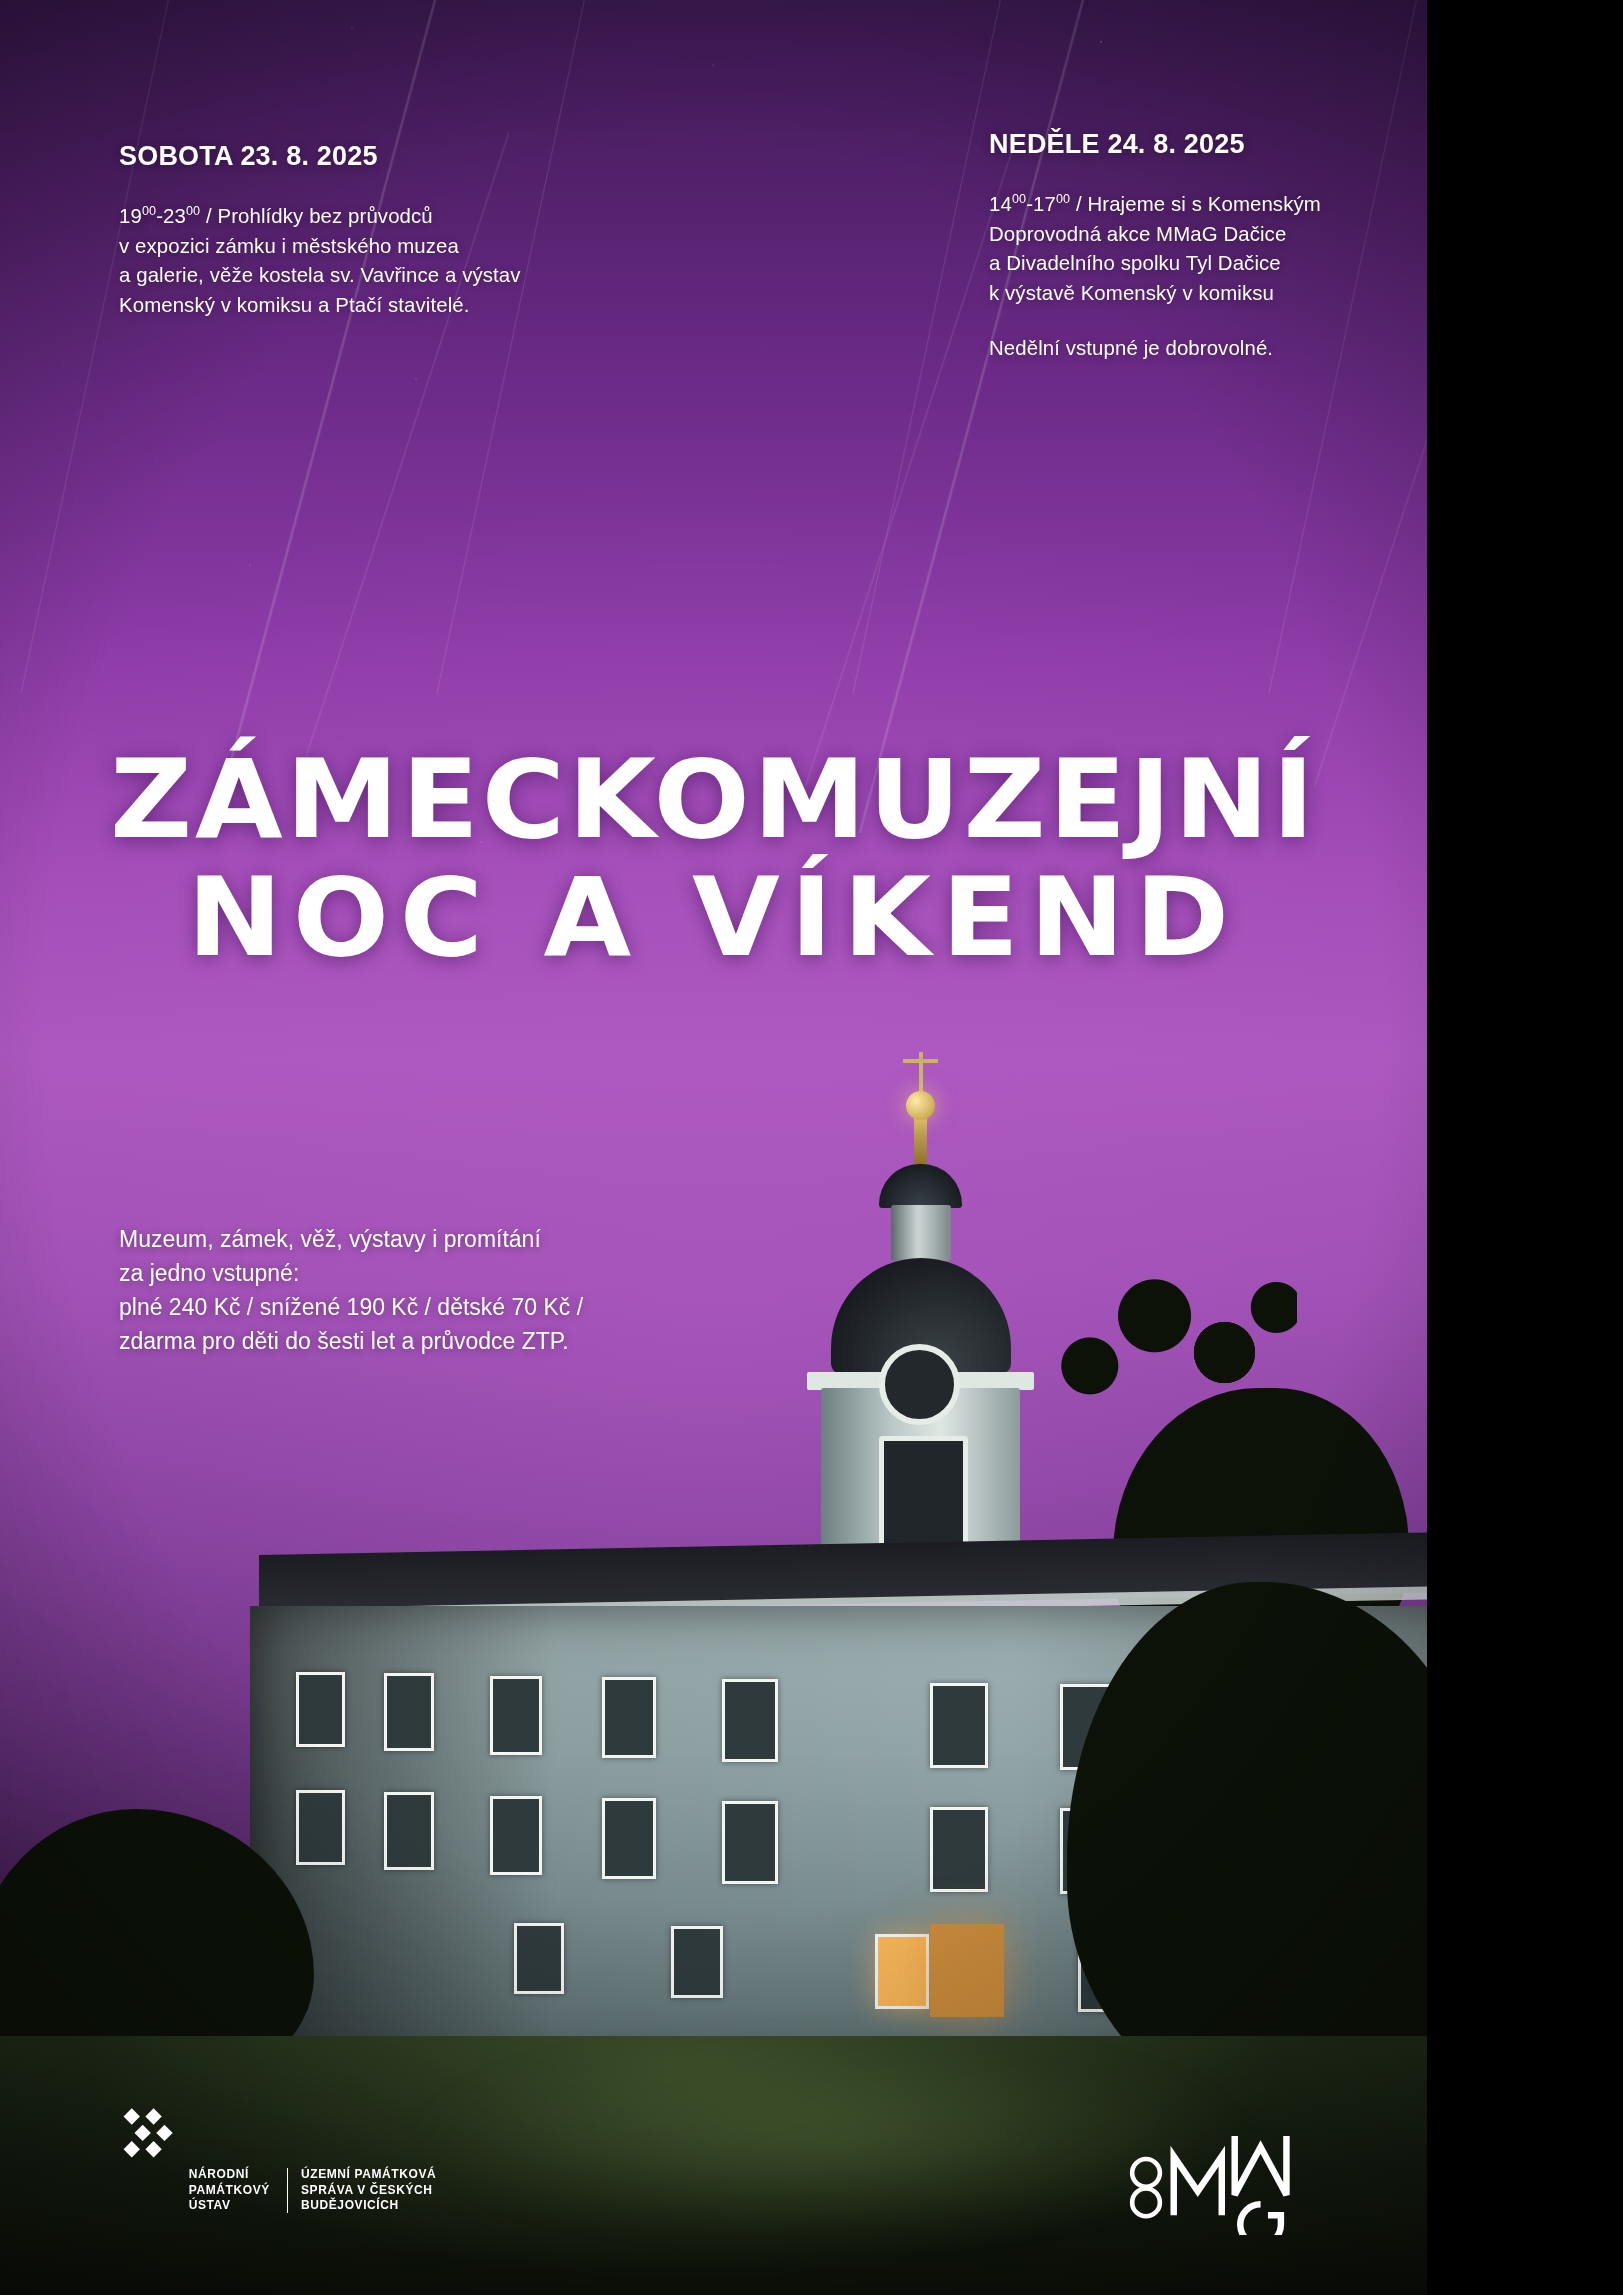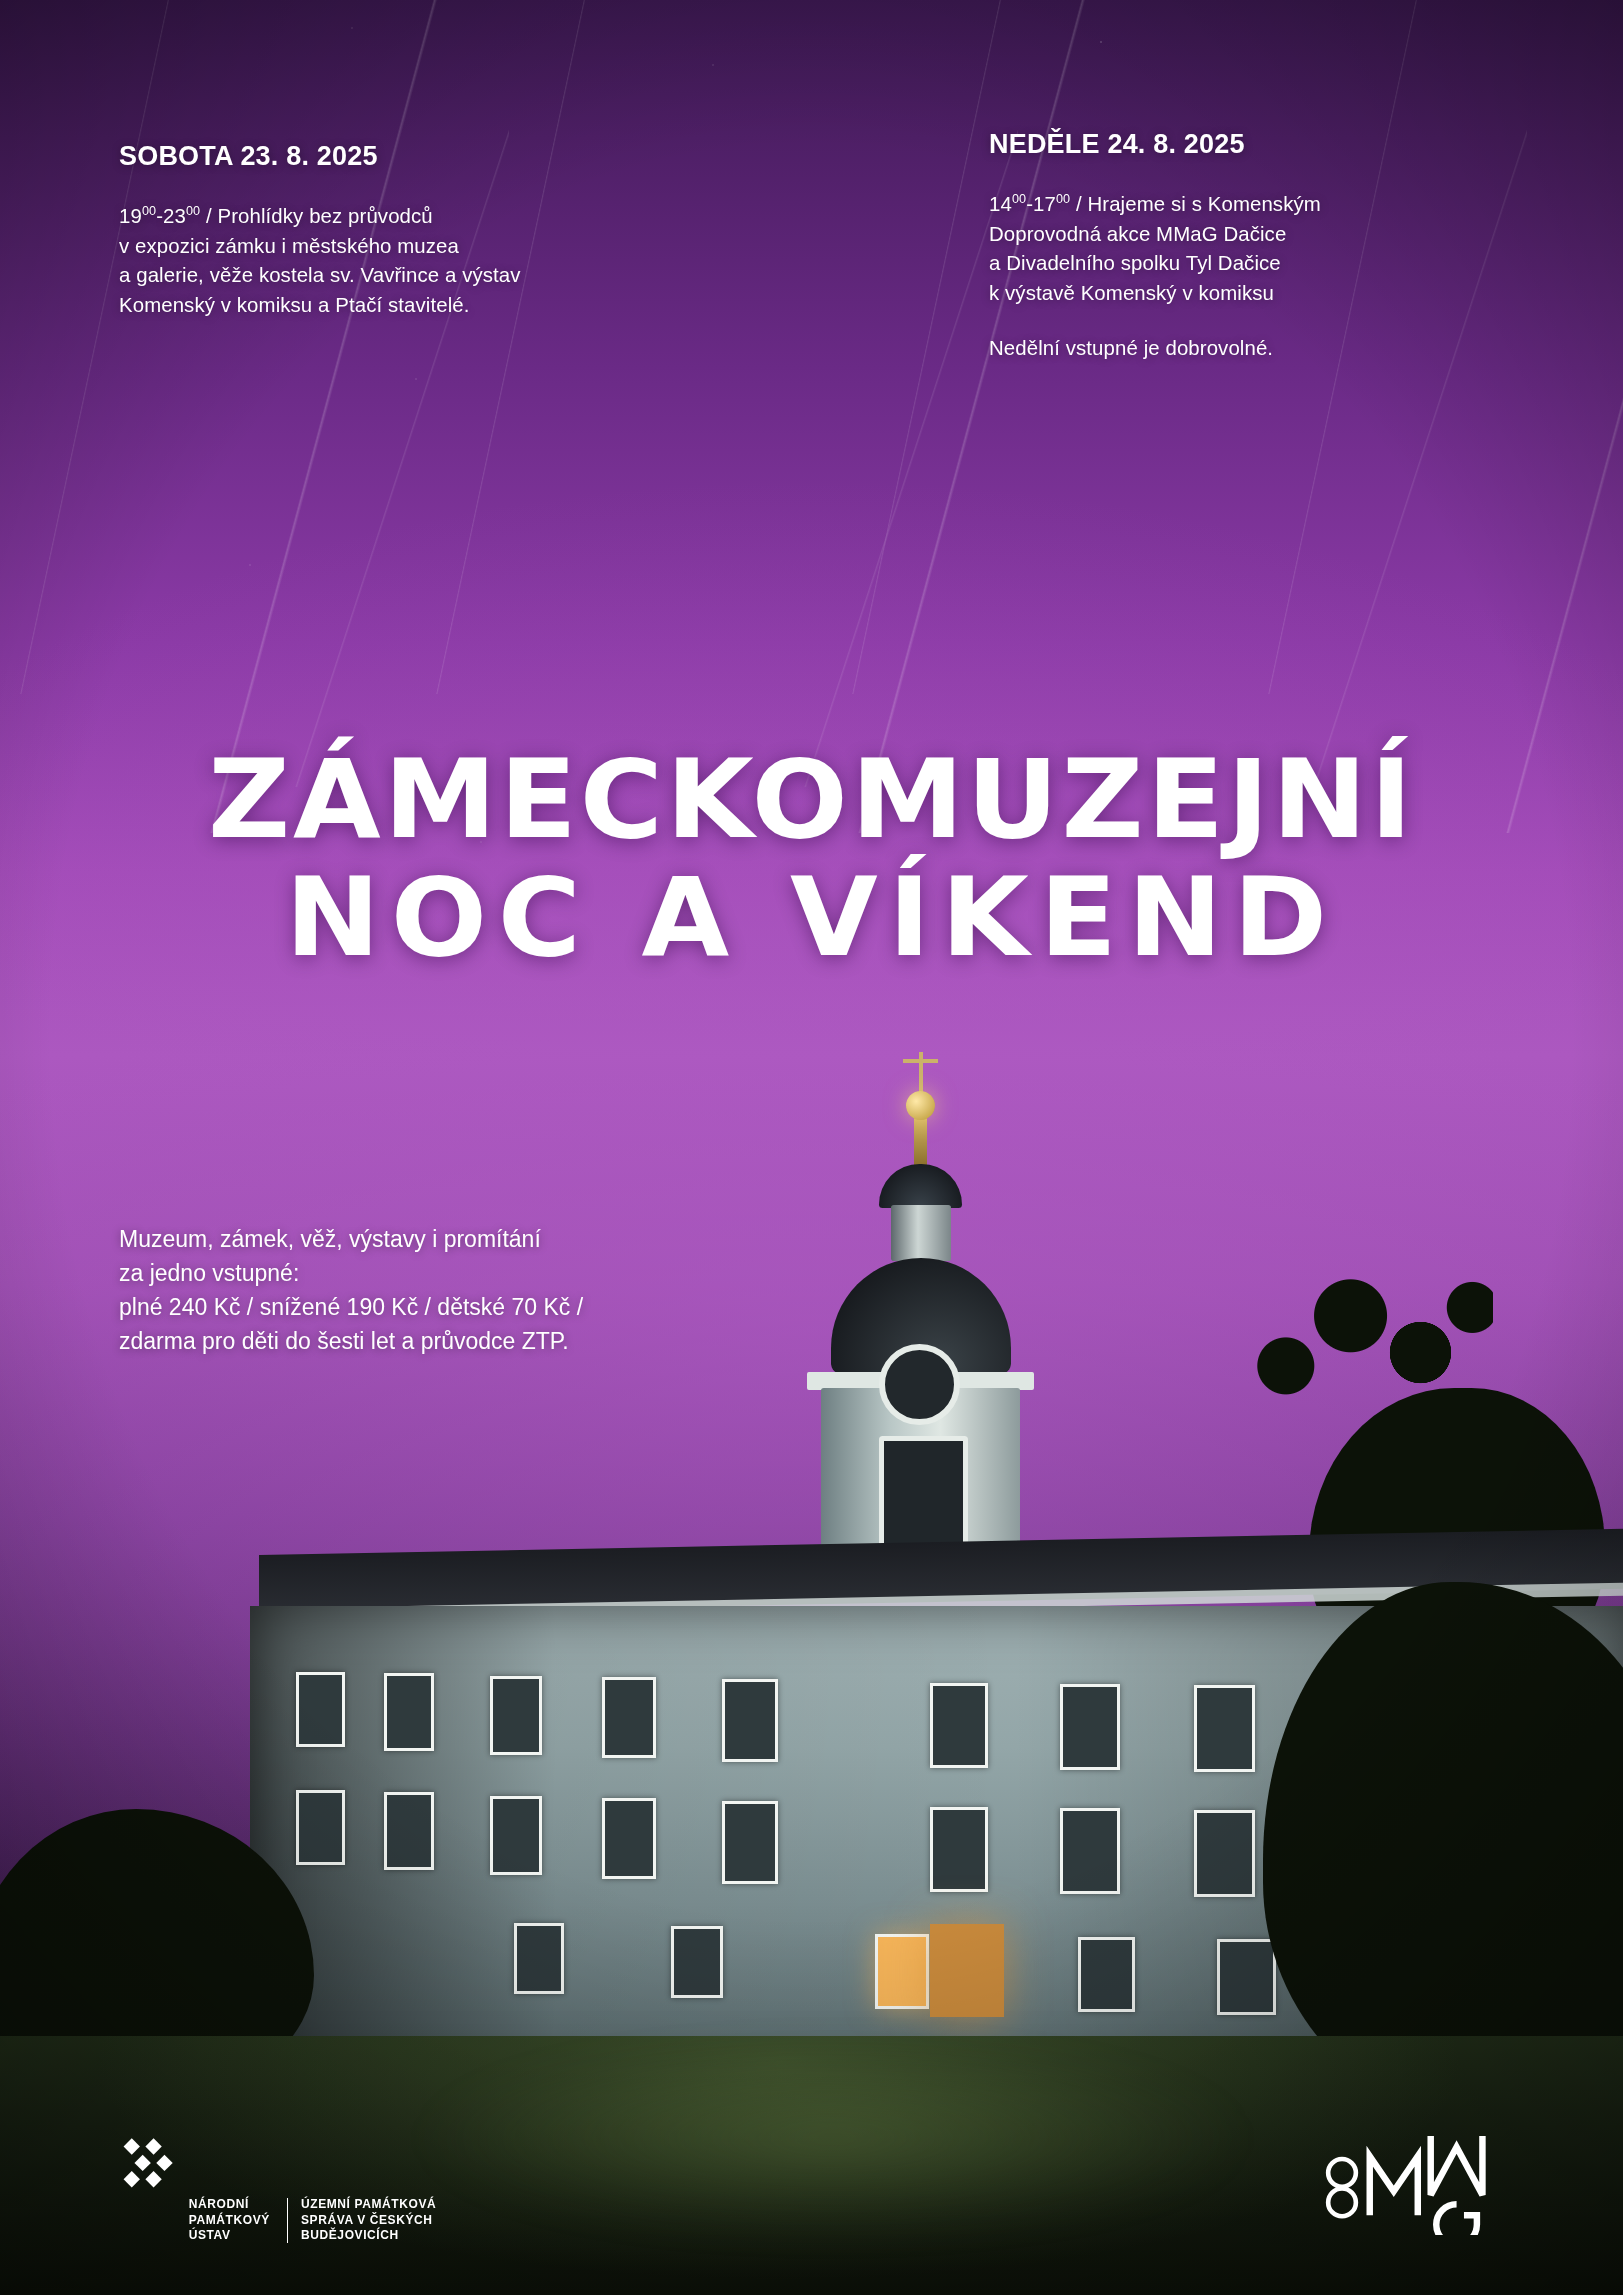--- a/index.html
+++ b/index.html
@@ -7,21 +7,21 @@
     padding: 0;
     background: #000;
   }
   body {
     font-family: "Liberation Sans", sans-serif;
   }
 
   
   .poster {
     position: relative;
-    width: 1623px;
+    width: 1427px;
     height: 2295px;
     overflow: hidden;
     background: #1a0c26;
     color: #ffffff;
   }
 
   
   .sky {
     position: absolute;
     inset: 0;
@@ -352,21 +352,21 @@
     pointer-events: none;
     background: radial-gradient(ellipse 85% 70% at 50% 45%, rgba(0,0,0,0) 55%, rgba(0,0,0,0.45) 100%);
   }
 
   
   .footer { position: absolute; left: 0; right: 0; bottom: 0; height: 194px; }
 
   .npu-logo {
     position: absolute;
     left: 116px;
-    bottom: 51px;
+    bottom: 81px;
     display: flex;
     align-items: flex-start;
   }
   .npu-mark {
     width: 69px; height: 60px;
     margin-right: 3.7px;
   }
   .npu-texts {
     display: flex;
     align-items: flex-start;

